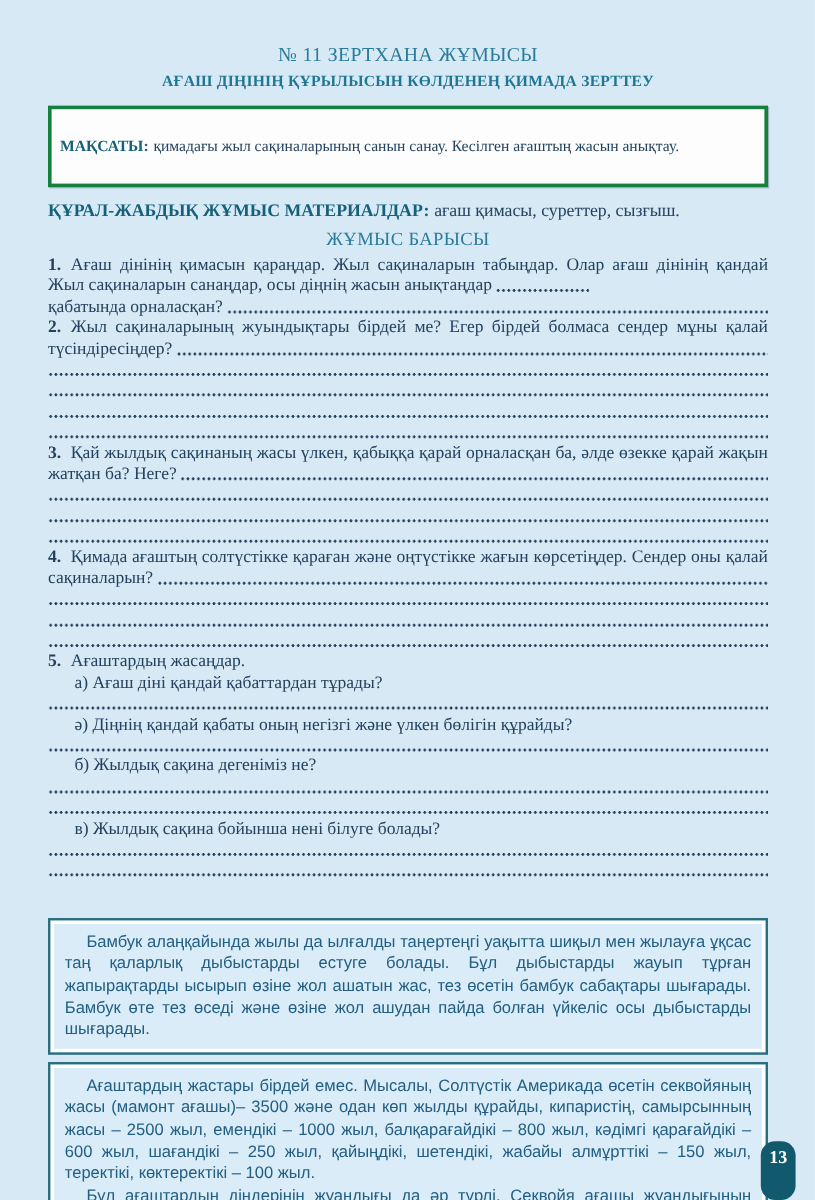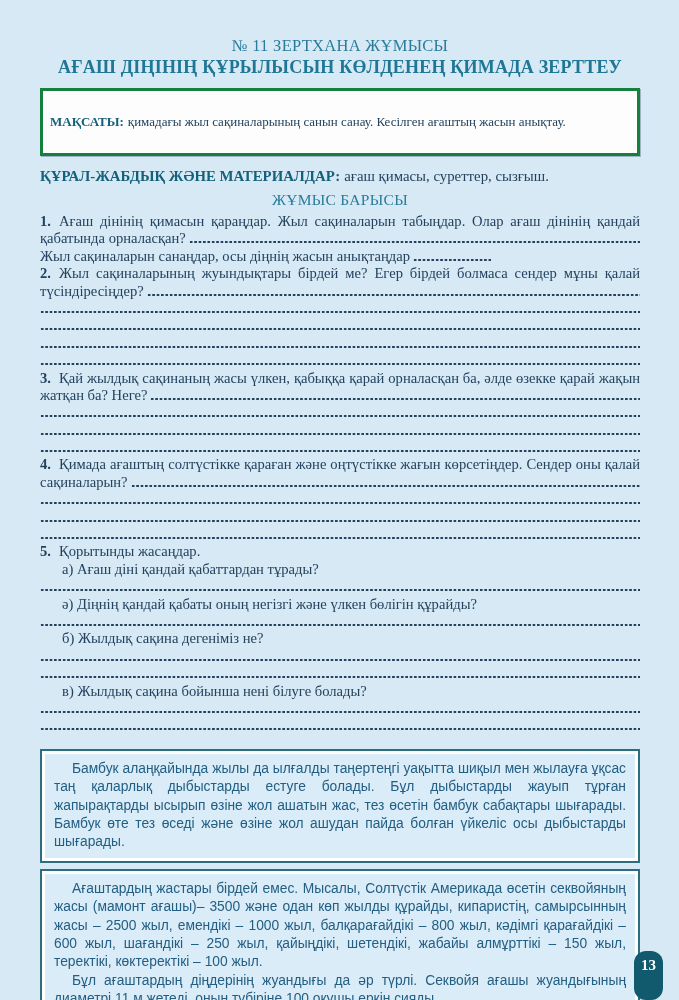--- a/index.html
+++ b/index.html
@@ -11,21 +11,21 @@
     color:#24425f;
     overflow:hidden;
   }
   .content{position:absolute;left:40px;top:36px;width:600px;}
 
   .title1{
     text-align:center;font-size:16.5px;line-height:20px;
     color:#2b7c9b;letter-spacing:.3px;
   }
   .title2{
-    text-align:center;font-size:18px;line-height:21px;font-weight:bold;
+    text-align:center;font-size:13px;line-height:21px;font-weight:bold;
     color:#1f7795;letter-spacing:.2px;margin-top:1px;
   }
 
   .goal-box{
     margin-top:10px;
     background:#fdfdfd;
     border:3px solid #15803d;
     box-shadow:1px 1px 0 #9eb4c2;
     padding:22px 7px;
     font-size:13px;line-height:18px;
@@ -54,21 +54,21 @@
     background-image:radial-gradient(circle, #24425f 1.05px, rgba(0,0,0,0) 1.3px);
     background-size:4.4px 4.4px;
     background-repeat:repeat-x;
     background-position:0 calc(100% - 3px);
   }
   .fill.rest{flex:1 1 auto;}
   .fill.part{flex:0 0 78px;}
 
   
   .infobox{
-    margin-top:14px;
+    margin-top:30px;
     background:#d9ecf7;
     border:2px solid #2a6e80;
     box-shadow:inset 0 0 0 3px #ffffff;
     padding:9px 12px;
     font-family:"Liberation Sans", sans-serif;
     font-size:13.8px;line-height:18.4px;
     color:#235e83;
     text-align:justify;
   }
   .infobox + .infobox{margin-top:6px;}
@@ -87,34 +87,34 @@
 <body>
 
 <div class="page">
   <div class="content">
 
     <div class="title1">№ 11 ЗЕРТХАНА ЖҰМЫСЫ</div>
     <div class="title2">АҒАШ ДІҢІНІҢ ҚҰРЫЛЫСЫН КӨЛДЕНЕҢ ҚИМАДА ЗЕРТТЕУ</div>
 
     <div class="goal-box"><span class="lbl">МАҚСАТЫ:</span><span>қимадағы жыл сақиналарының санын санау. Кесілген ағаштың жасын анықтау.</span></div>
 
-    <div class="equip"><span class="lbl">ҚҰРАЛ-ЖАБДЫҚ ЖӘНЕ МАТЕРИАЛДАР:</span><span>ағаш қимасы, суреттер, сызғыш.</span></div>
+    <div class="equip"><span class="lbl">ҚҰРАЛ-ЖАБДЫҚ ЖҰМЫС МАТЕРИАЛДАР:</span><span>ағаш қимасы, суреттер, сызғыш.</span></div>
 
     <div class="proc-head">ЖҰМЫС БАРЫСЫ</div>
 
     <div id="lines">
         <div class="line just"><span class="qnum">1.</span><span class="qt">Ағаш дінінің қимасын қараңдар. Жыл сақиналарын табыңдар. Олар ағаш дінінің қандай</span></div>
         <div class="line flex">
-          <span class="qt">қабатында орналасқан?</span>
-          <span class="fill rest"></span>
-        </div>
-        <div class="line flex">
           <span class="qt">Жыл сақиналарын санаңдар, осы діңнің жасын анықтаңдар</span>
           <span class="fill part"></span>
         </div>
+        <div class="line flex">
+          <span class="qt">қабатында орналасқан?</span>
+          <span class="fill rest"></span>
+        </div>
         <div class="line just"><span class="qnum">2.</span><span class="qt">Жыл сақиналарының жуындықтары бірдей ме? Егер бірдей болмаса сендер мұны қалай</span></div>
         <div class="line flex">
           <span class="qt">түсіндіресіңдер?</span>
           <span class="fill rest"></span>
         </div>
         <div class="line flex">
           <span class="fill rest"></span>
         </div>
         <div class="line flex">
           <span class="fill rest"></span>
@@ -148,21 +148,21 @@
           <span class="fill rest"></span>
         </div>
         <div class="line flex">
           <span class="fill rest"></span>
         </div>
         <div class="line flex">
           <span class="fill rest"></span>
         </div>
         <div class="line flex">
           <span class="qnum">5.</span>
-          <span class="qt">Қорытынды жасаңдар.</span>
+          <span class="qt">Ағаштардың жасаңдар.</span>
         </div>
         <div class="line flex indent">
           <span class="qt">а) Ағаш діні қандай қабаттардан тұрады?</span>
           <span class="fill rest"></span>
         </div>
         <div class="line flex">
           <span class="fill rest"></span>
         </div>
         <div class="line flex indent">
           <span class="qt">ә) Діңнің қандай қабаты оның негізгі және үлкен бөлігін құрайды?</span>

